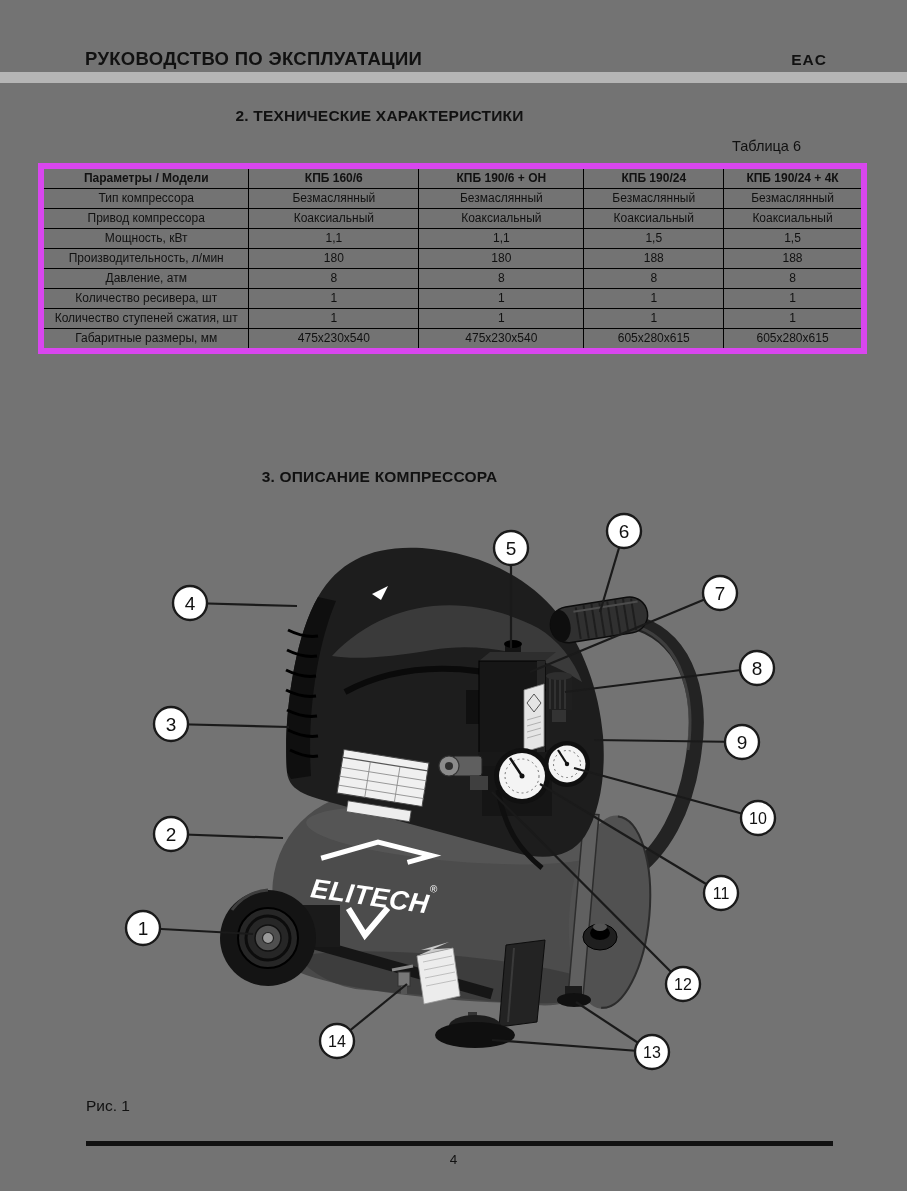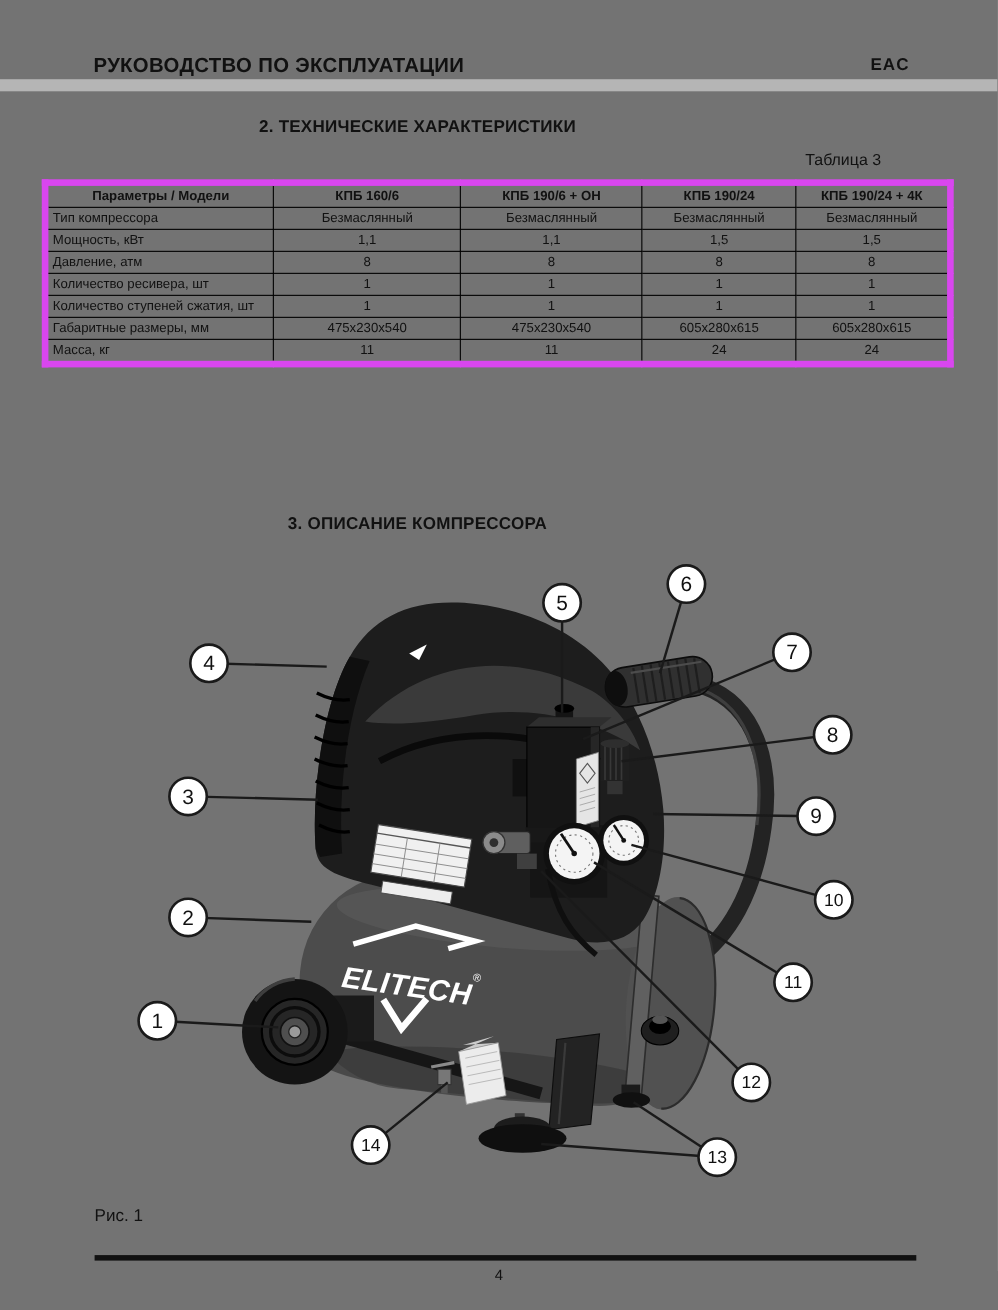--- a/index.html
+++ b/index.html
@@ -35,21 +35,21 @@
     position:absolute;left:38px;top:163px;width:829px;
     border-collapse:collapse;table-layout:fixed;
     font-size:12px;line-height:1.15;
   }
   table.specs th,table.specs td{
     border:1.4px solid #000;padding:1.5px 4px;text-align:center;
     overflow:hidden;white-space:nowrap;height:16px;vertical-align:middle;
   }
   table.specs{border:6px solid #d946ef;}
   table.specs th{font-weight:bold;}
-  table.specs td.param{text-align:left;}
+  table.specs td.param{text-align:center;}
   table.specs th:nth-child(1){width:25.4%;}
   table.specs th:nth-child(2){width:20.8%;}
   table.specs th:nth-child(3){width:20.2%;}
   table.specs th:nth-child(4){width:16.9%;}
   table.specs th:nth-child(5){width:16.7%;}
   
   .figure-svg{position:absolute;left:0;top:500px;}
   .fig-caption{position:absolute;left:86px;top:1097px;font-size:15.5px;}
   .footer-rule{position:absolute;left:86px;top:1141px;width:747px;height:5px;background:#111;}
   .page-number{position:absolute;left:0;top:1152px;width:907px;text-align:center;font-size:13.5px;}
@@ -65,48 +65,62 @@
 </head>
 <body>
 
 <div class="page">
 
   <h1 class="doc-title">РУКОВОДСТВО ПО ЭКСПЛУАТАЦИИ</h1>
   <div class="eac-mark">EAC</div>
   <div class="header-bar"></div>
 
   <h2 class="sec-title sec-specs">2. ТЕХНИЧЕСКИЕ ХАРАКТЕРИСТИКИ</h2>
-  <div class="table-caption">Таблица 3</div>
+  <div class="table-caption">Таблица 6</div>
 
   <table class="specs">
     <thead>
       <tr id="specs-head">
           <th>Параметры / Модели</th>
           <th>КПБ 160/6</th>
           <th>КПБ 190/6 + ОН</th>
           <th>КПБ 190/24</th>
           <th>КПБ 190/24 + 4К</th>
         </tr>
     </thead>
     <tbody id="specs-body">
         <tr>
           <td class="param">Тип компрессора</td>
           <td>Безмаслянный</td>
           <td>Безмаслянный</td>
           <td>Безмаслянный</td>
           <td>Безмаслянный</td>
         </tr>
         <tr>
+          <td class="param">Привод компрессора</td>
+          <td>Коаксиальный</td>
+          <td>Коаксиальный</td>
+          <td>Коаксиальный</td>
+          <td>Коаксиальный</td>
+        </tr>
+        <tr>
           <td class="param">Мощность, кВт</td>
           <td>1,1</td>
           <td>1,1</td>
           <td>1,5</td>
           <td>1,5</td>
         </tr>
         <tr>
+          <td class="param">Производительность, л/мин</td>
+          <td>180</td>
+          <td>180</td>
+          <td>188</td>
+          <td>188</td>
+        </tr>
+        <tr>
           <td class="param">Давление, атм</td>
           <td>8</td>
           <td>8</td>
           <td>8</td>
           <td>8</td>
         </tr>
         <tr>
           <td class="param">Количество ресивера, шт</td>
           <td>1</td>
           <td>1</td>
@@ -119,27 +133,20 @@
           <td>1</td>
           <td>1</td>
           <td>1</td>
         </tr>
         <tr>
           <td class="param">Габаритные размеры, мм</td>
           <td>475x230x540</td>
           <td>475x230x540</td>
           <td>605x280x615</td>
           <td>605x280x615</td>
-        </tr>
-        <tr>
-          <td class="param">Масса, кг</td>
-          <td>11</td>
-          <td>11</td>
-          <td>24</td>
-          <td>24</td>
         </tr>
       </tbody>
   </table>
 
   <h2 class="sec-title sec-descr">3. ОПИСАНИЕ КОМПРЕССОРА</h2>
 
   <svg class="figure-svg" width="907" height="600" viewBox="0 500 907 600" xmlns="http://www.w3.org/2000/svg">
 
     <g>
 

